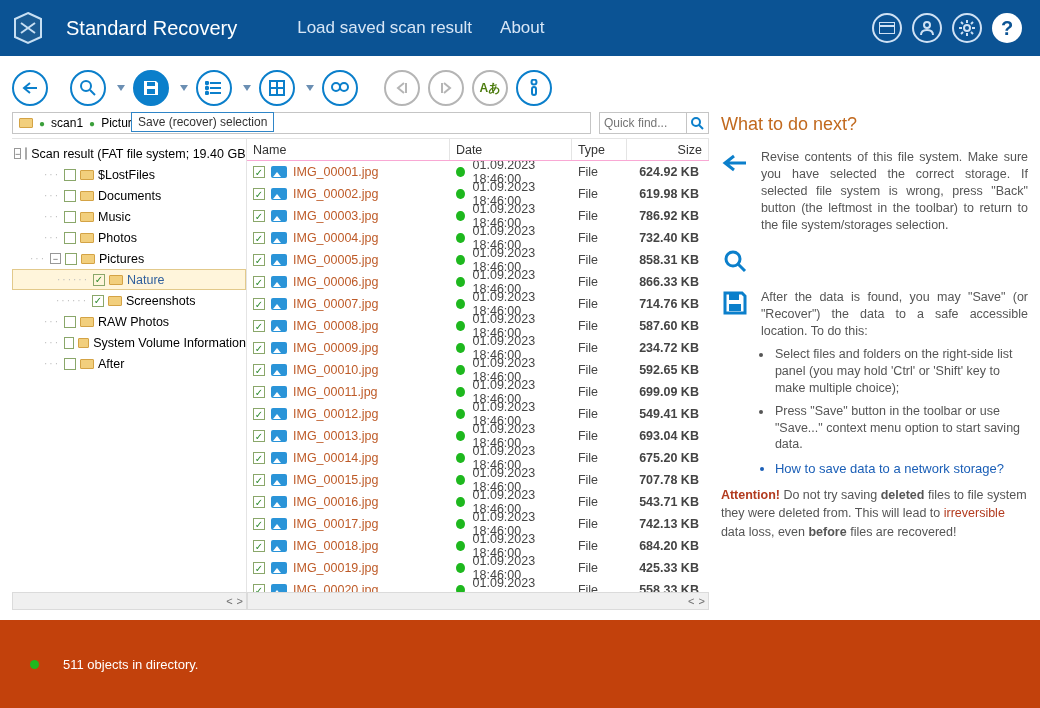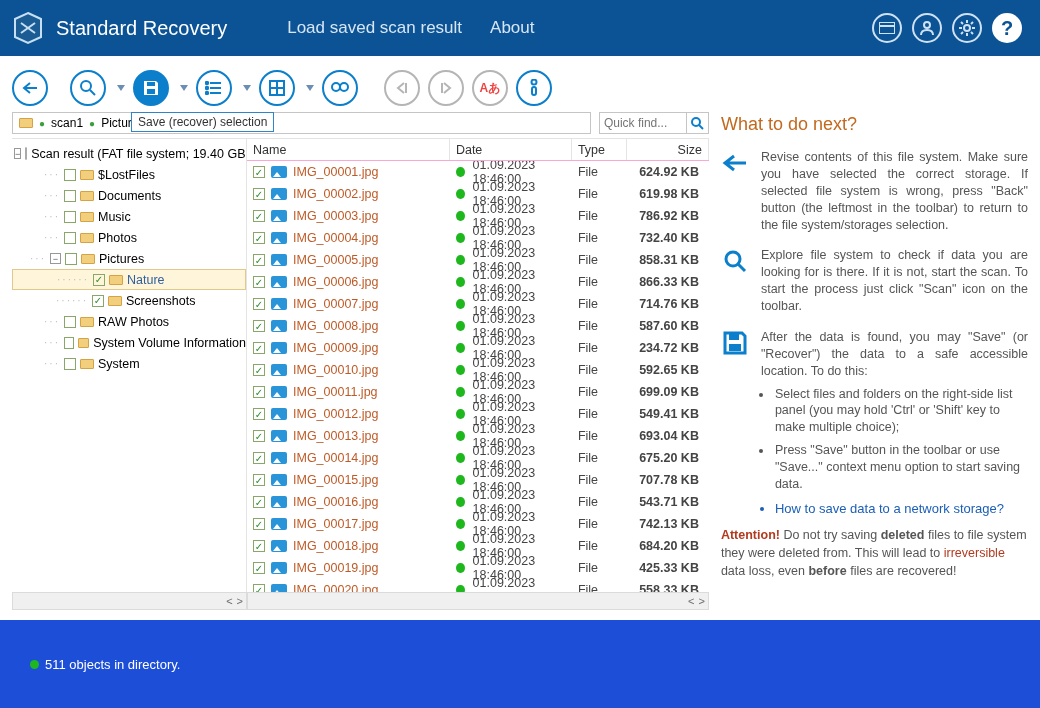--- a/index.html
+++ b/index.html
@@ -1,36 +1,36 @@
 <!DOCTYPE html>
 <html><head>
 <meta charset="utf-8">
 <style>
 * { box-sizing: border-box; margin: 0; padding: 0; }
 html, body { width: 1040px; height: 708px; font-family: "Segoe UI", Tahoma, sans-serif; font-size: 13px; overflow: hidden; }
 body { background: #fff; display: flex; flex-direction: column; }
 
 
 .header { background: #0b5394; color: #fff; display: flex; align-items: center; height: 56px; padding: 0 18px 0 10px; }
-.logo-wrap { display:flex; align-items:center; gap:10px; }
+.logo-wrap { display:flex; align-items:center; gap:20px; }
 .logo { width:36px; height:36px; display:flex; align-items:center; justify-content:center; }
 .hdr-title { font-size: 20px; font-weight: 400; }
 .hdr-menu { display:flex; gap:28px; margin-left: 60px; font-size:17px; }
 .hdr-menu span { color:#d7e6f6; cursor:pointer; }
 .hdr-sp { flex:1; }
 .hdr-icons { display:flex; gap:10px; }
 .hdr-ico { width:30px; height:30px; border:2px solid #cfe1f4; border-radius:50%; display:flex; align-items:center; justify-content:center; color:#cfe1f4; cursor:pointer; }
 .hdr-help { width:30px; height:30px; border-radius:50%; background:#fff; color:#0b5394; display:flex; align-items:center; justify-content:center; font-size:20px; font-weight:700; cursor:pointer; }
 
 
 .toolbar-wrap { padding: 14px 12px 4px 12px; background:#fff; }
 .toolbar { display:flex; align-items:center; gap:8px; }
 .tbtn { width:36px; height:36px; border:2px solid #0b7fcb; border-radius:50%; display:flex; align-items:center; justify-content:center; cursor:pointer; color:#0b7fcb; position:relative; }
 .tbtn.solid { background:#0b7fcb; color:#fff; }
-.tbtn.dis { border-color:#b5b5b5; color:#ef4444; }
+.tbtn.dis { border-color:#b5b5b5; color:#4d7c0f; }
 .tdrop { width:0; height:0; border-left:4px solid transparent; border-right:4px solid transparent; border-top:6px solid #6b8fb3; margin-left:3px; cursor:pointer; }
 .tooltip { position:absolute; top:40px; left:-4px; border:1px solid #2f85c7; padding:2px 6px; font-size:12px; white-space:nowrap; background:#fff; color:#333; z-index:5; }
 
 
 .main { flex:1; display:flex; padding:0 12px 10px 12px; min-height:0; }
 .left-col { width:699px; display:flex; flex-direction:column; min-height:0; position:relative; }
 .right-col { width:308px; margin-left:12px; padding:4px 0; }
 
 
 .bcbar { display:flex; gap:8px; margin-top:2px; }
@@ -83,21 +83,21 @@
 .rp-item .rp-txt { flex:1; text-align:justify; line-height:1.35; }
 .rp-sub { margin:0 0 0 38px; padding:0; }
 .rp-sub li { font-size:12.5px; color:#555; line-height:1.35; margin-bottom:6px; padding-left:2px; margin-left:14px; }
 .rp-link { color:#1b5fb7; text-decoration:none; cursor:pointer; margin-left:18px; display:list-item; list-style:disc; }
 .attn { font-size:12.5px; color:#555; margin-top:10px; line-height:1.45; }
 .attn .a1 { color:#b23a1e; font-weight:700; }
 .attn .a2 { font-weight:700; }
 .attn .a3 { color:#b23a1e; }
 
 
-.status { height:88px; background:#1d4ed8; color:#fff; display:flex; align-items:center; padding-left:30px; font-size:13px; gap:6px; }
+.status { height:88px; background:#c2410c; color:#fff; display:flex; align-items:center; padding-left:30px; font-size:13px; gap:24px; }
 .status .sdot { width:9px; height:9px; border-radius:50%; background:#1eb81e; display:inline-block; }
 
 ::-webkit-scrollbar{width:16px;height:12px;}
 ::-webkit-scrollbar-track{background:#f1f1f1;}
 ::-webkit-scrollbar-thumb{background:#cfcfcf;border:1px solid #b8b8b8;}
 </style>
 </head>
 <body>
 
 <div class="header">
@@ -305,21 +305,21 @@
           <div class="tree-row" style="padding-left: 32px;">
             <span class="dotlead">···</span> 
             <span class="chk"></span> 
             <span class="fldr"></span> 
             <span class="lbl">System Volume Information</span>
           </div>
           <div class="tree-row" style="padding-left: 32px;">
             <span class="dotlead">···</span> 
             <span class="chk"></span> 
             <span class="fldr"></span> 
-            <span class="lbl">System</span>
+            <span class="lbl">After</span>
           </div>
         </div>
 
       <div class="listing">
         <div class="lhdr">
           <div class="col-name">Name</div>
           <div class="col-date">Date</div>
           <div class="col-type">Type</div>
           <div class="col-size">Size</div>
         </div>
@@ -609,21 +609,20 @@
         </div>
       <div class="rp-txt">Revise contents of this file system. Make sure you have selected the correct storage. If selected file system is wrong, press "Back" button (the leftmost in the toolbar) to return to the file system/storages selection.</div>
     </div>
     <div class="rp-item">
       <div class="rp-ico">
           <svg width="24" height="24" viewBox="0 0 24 24">
             <circle cx="10" cy="10" r="7" fill="none" stroke="#0b7fcb" stroke-width="3"></circle>
             <line x1="15" y1="15" x2="22" y2="22" stroke="#0b7fcb" stroke-width="3"></line>
           </svg>
         </div>
-      <div class="rp-txt">Explore file system to check if data you are looking for is there. If it is not, start the scan. To start the process just click "Scan" icon on the toolbar.</div>
     </div>
     <div class="rp-item" style="margin-bottom:6px;">
       <div class="rp-ico">
           <svg width="24" height="24" viewBox="0 0 24 24">
             <path d="M2 2h17l3 3v17H2z" fill="none" stroke="#0b7fcb" stroke-width="3"></path>
             <rect x="6" y="3" width="10" height="6" fill="#0b7fcb"></rect>
             <rect x="6" y="13" width="12" height="7" fill="#0b7fcb"></rect>
           </svg>
         </div>
       <div class="rp-txt">After the data is found, you may "Save" (or "Recover") the data to a safe accessible location. To do this:</div>

